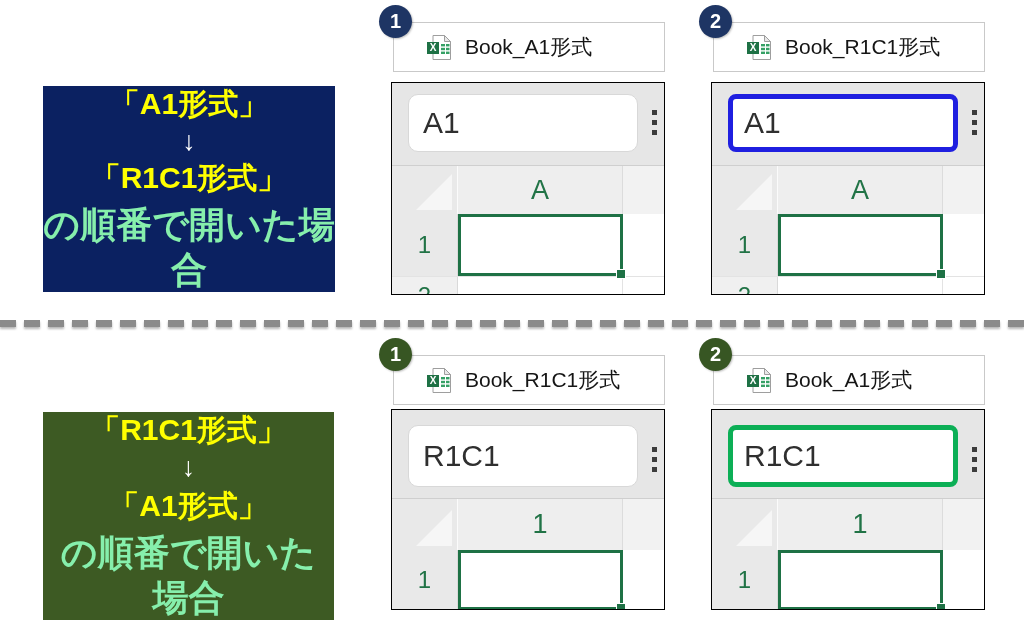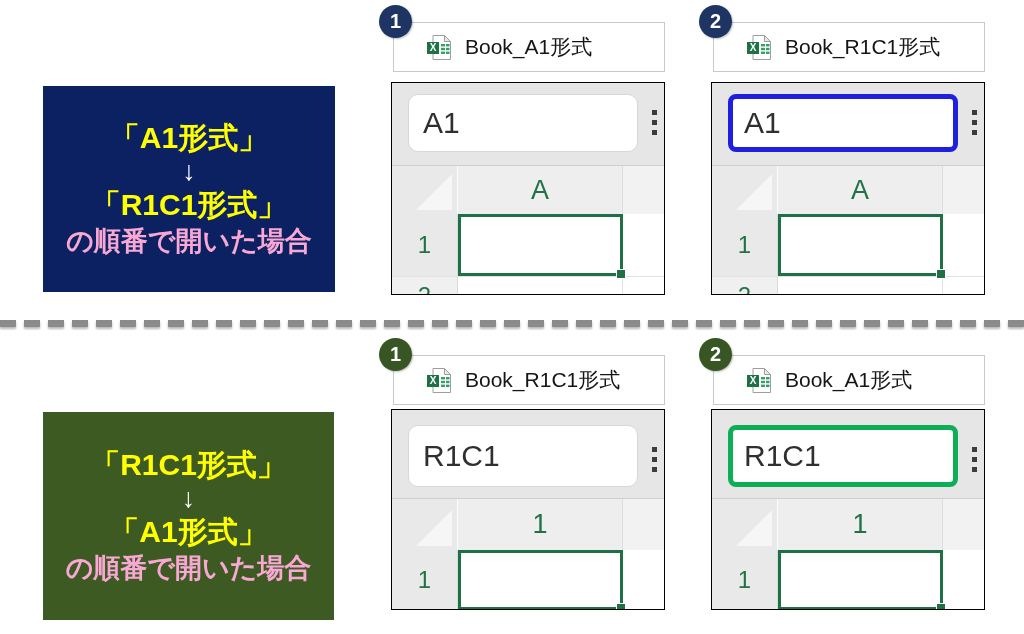--- a/index.html
+++ b/index.html
@@ -5,27 +5,27 @@
   html,body { margin:0; padding:0; background:#ffffff; }
   * { box-sizing:border-box; }
   .canvas {
     position:relative; width:1024px; height:634px; background:#ffffff;
     font-family:"Liberation Sans","DejaVu Sans",sans-serif; overflow:hidden;
   }
 
   
   .case {
     position:absolute; display:flex; flex-direction:column; align-items:center;
-    justify-content:center; text-align:center; font-weight:bold; gap:2px;
+    justify-content:space-between; text-align:center; font-weight:bold; gap:2px;
   }
   .case.navy  { left:43px;  top:86px;  width:292px; height:206px; background:#0b2161; }
   .case.olive { left:43px;  top:412px; width:291px; height:208px; background:#3d5a23; }
   .case .y { color:#ffff00; font-size:30px; line-height:1.2; }
   .case .arrow { color:#ffffff; font-size:27px; font-weight:normal; line-height:1.0; }
-  .case .w { color:#f9a8d4; font-size:27px; line-height:1.25; }
+  .case .w { color:#86efac; font-size:36px; line-height:1.25; }
 
   
   .card {
     position:absolute; width:272px; height:50px; background:#ffffff;
     border:1px solid #c9c9c9; display:flex; align-items:center; gap:13px;
     padding-left:32px; font-size:21px; color:#151515;
   }
   .badge {
     position:absolute; width:33px; height:33px; border-radius:50%;
     display:flex; align-items:center; justify-content:center;

